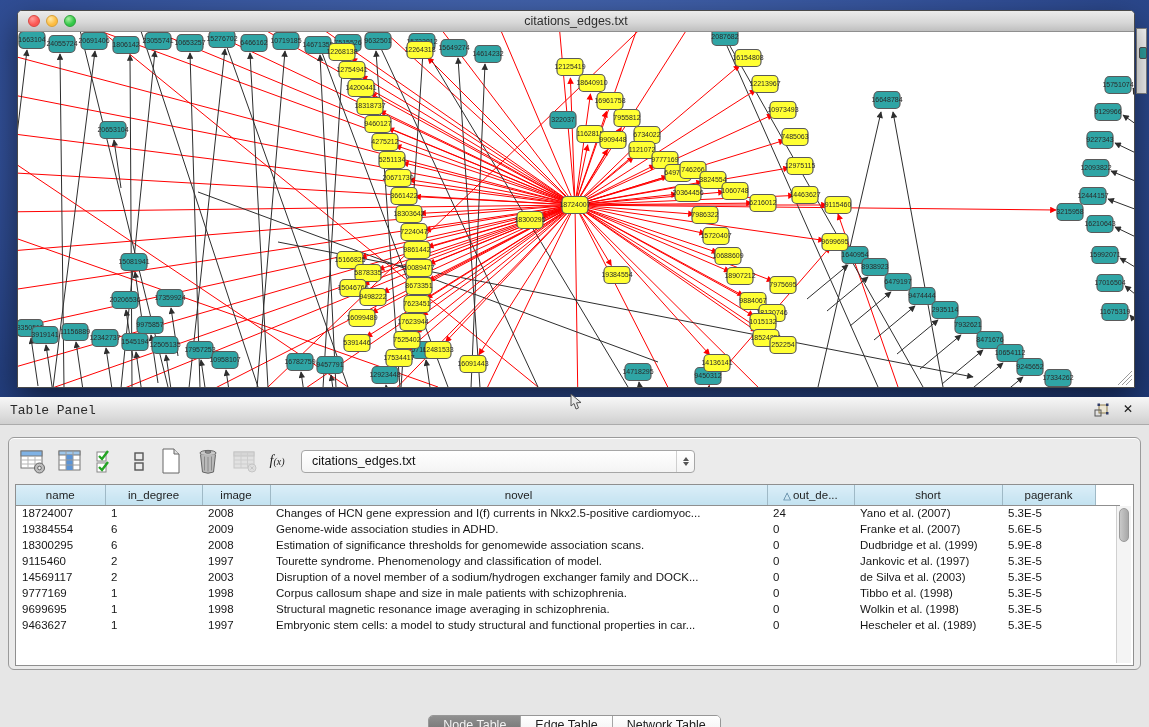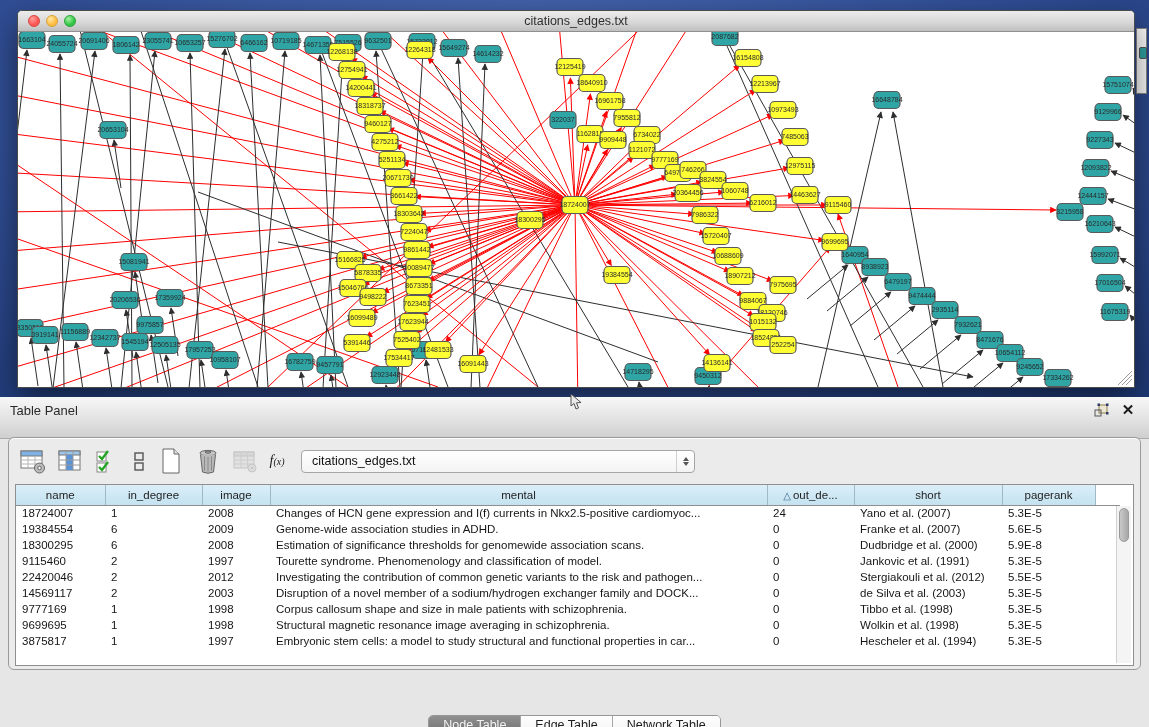--- a/index.html
+++ b/index.html
@@ -28,22 +28,22 @@
   .canvas svg { position:absolute; left:0; top:0; }
   .grip { position:absolute; right:2px; bottom:2px; width:14px; height:14px;
     background:
       linear-gradient(135deg, transparent 48%, #9a9a9a 48%, #9a9a9a 52%, transparent 52%) 0 0/14px 14px,
       linear-gradient(135deg, transparent 48%, #9a9a9a 48%, #9a9a9a 52%, transparent 52%) 4px 4px/10px 10px,
       linear-gradient(135deg, transparent 48%, #9a9a9a 48%, #9a9a9a 52%, transparent 52%) 8px 8px/6px 6px;
     background-repeat:no-repeat; }
   .cursor { position:absolute; left:570px; top:394px; z-index:50; }
   
   .panel { position:absolute; left:0; top:397px; width:1149px; height:330px; background:#e6e6e6; }
-  .panel-titlebar { height:42px; background:linear-gradient(#f7f7f7,#dcdcdc 70%,#cfcfcf);
-    border-bottom:1px solid #ababab; position:relative; }
+  .panel-titlebar { height:28px; background:linear-gradient(#f7f7f7,#dcdcdc 70%,#cfcfcf);
+    border-bottom:1px solid #ababab; position:relative;font-family:Liberation Mono, monospace; }
   .panel-title { position:absolute; left:10px; top:6px; font-size:13px; color:#2a2a2a; }
   .pt-btn { position:absolute; top:6px; width:18px; height:16px; cursor:default; }
   .pt-float { right:38px; }
   .pt-close { right:12px; font-size:15px; font-weight:bold; color:#1c1c1c; line-height:14px; text-align:center; }
   .frame { position:absolute; left:8px; top:40px; width:1133px; height:233px;
     border:1px solid #9a9a9a; border-radius:6px; background:#ebebeb;
     box-shadow:inset 0 1px 0 #fff; }
   .toolbar { position:absolute; left:10px; top:6px; height:34px; display:flex; align-items:center; gap:9px; }
   .tbtn { width:28px; height:28px; display:flex; align-items:center; justify-content:center; }
   .tbtn.narrow { width:18px; }
@@ -617,21 +617,21 @@
             <col style="width: 87px;">
             <col style="width: 148px;">
             <col style="width: 93px;">
             <col style="width: auto;">
           </colgroup>
         <thead>
             <tr id="hdr-row">
               <th>name</th>
               <th>in_degree</th>
               <th>image</th>
-              <th>mental</th>
+              <th>novel</th>
               <th><span class="sort-tri">△</span>out_de...</th>
               <th>short</th>
               <th>pagerank</th>
               <th style="background: rgb(255, 255, 255); border-right: none;"></th>
             </tr>
           </thead>
         <tbody id="body-rows">
             <tr>
               <td>18724007</td>
               <td>1</td>
@@ -651,42 +651,32 @@
               <td>Franke et al. (2007)</td>
               <td>5.6E-5</td>
               <td></td>
             </tr>
             <tr>
               <td>18300295</td>
               <td>6</td>
               <td>2008</td>
               <td>Estimation of significance thresholds for genomewide association scans.</td>
               <td>0</td>
-              <td>Dudbridge et al. (2000)</td>
+              <td>Dudbridge et al. (1999)</td>
               <td>5.9E-8</td>
               <td></td>
             </tr>
             <tr>
               <td>9115460</td>
               <td>2</td>
               <td>1997</td>
               <td>Tourette syndrome. Phenomenology and classification of model.</td>
               <td>0</td>
-              <td>Jankovic et al. (1991)</td>
+              <td>Jankovic et al. (1997)</td>
               <td>5.3E-5</td>
-              <td></td>
-            </tr>
-            <tr>
-              <td>22420046</td>
-              <td>2</td>
-              <td>2012</td>
-              <td>Investigating the contribution of common genetic variants to the risk and pathogen...</td>
-              <td>0</td>
-              <td>Stergiakouli et al. (2012)</td>
-              <td>5.5E-5</td>
               <td></td>
             </tr>
             <tr>
               <td>14569117</td>
               <td>2</td>
               <td>2003</td>
               <td>Disruption of a novel member of a sodium/hydrogen exchanger family and DOCK...</td>
               <td>0</td>
               <td>de Silva et al. (2003)</td>
               <td>5.3E-5</td>
@@ -706,26 +696,26 @@
               <td>9699695</td>
               <td>1</td>
               <td>1998</td>
               <td>Structural magnetic resonance image averaging in schizophrenia.</td>
               <td>0</td>
               <td>Wolkin et al. (1998)</td>
               <td>5.3E-5</td>
               <td></td>
             </tr>
             <tr>
-              <td>3875817</td>
+              <td>9463627</td>
               <td>1</td>
               <td>1997</td>
               <td>Embryonic stem cells: a model to study structural and functional properties in car...</td>
               <td>0</td>
-              <td>Hescheler et al. (1994)</td>
+              <td>Hescheler et al. (1989)</td>
               <td>5.3E-5</td>
               <td></td>
             </tr>
           </tbody>
       </table>
       <div class="vscroll">
         <div class="vthumb"></div>
       </div>
     </div>
 

